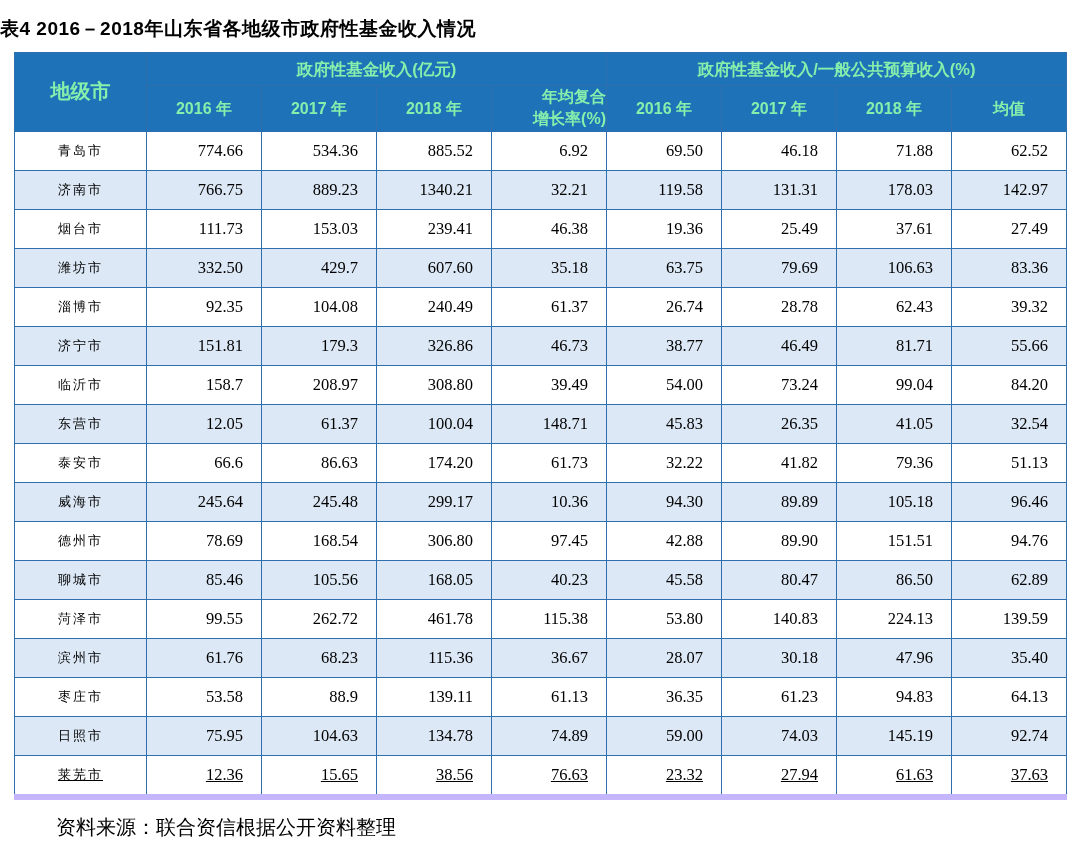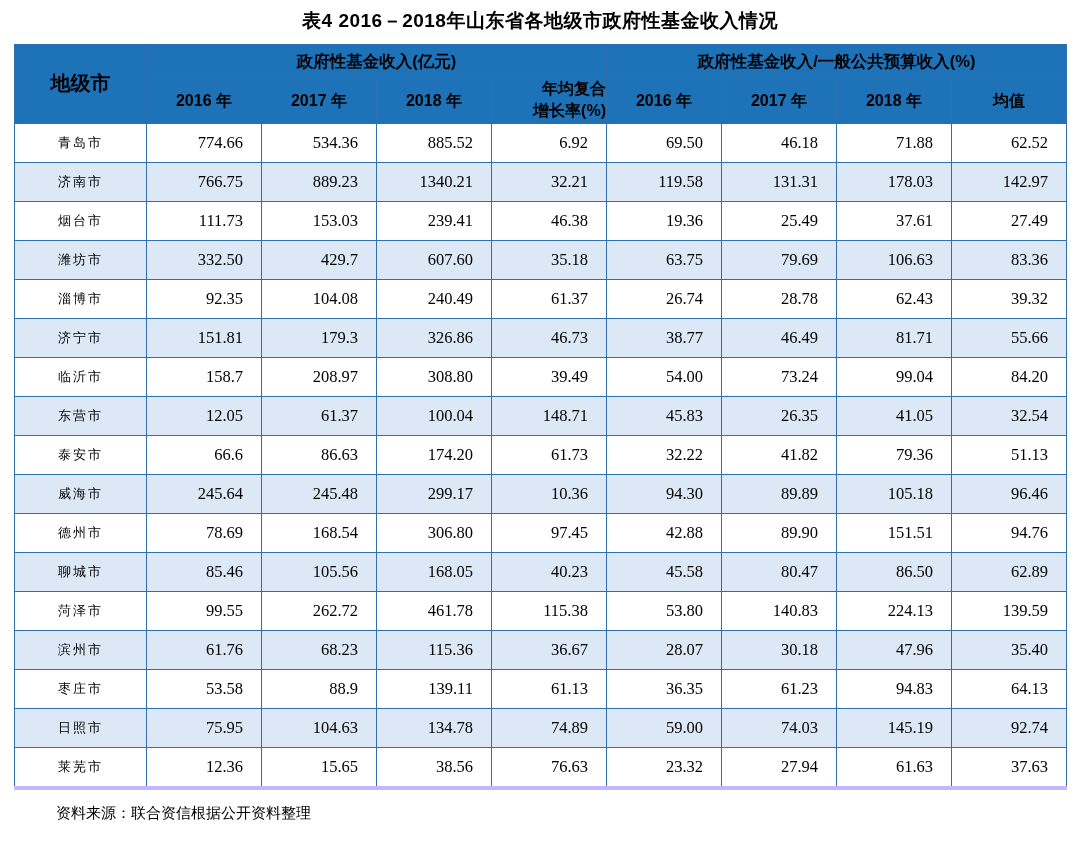--- a/index.html
+++ b/index.html
@@ -15,43 +15,43 @@
     overflow: hidden;
   }
   .page {
     width: 1080px;
     height: 853px;
     box-sizing: border-box;
     padding: 0;
     position: relative;
   }
   .table-title {
-    text-align: center;
+    text-align: left;
     font-size: 19px;
     font-weight: bold;
     letter-spacing: 0.5px;
-    padding: 8px 0 10px 0;
+    padding: 16px 0 10px 0;
     font-family: "Liberation Sans", "DejaVu Sans", sans-serif;
   }
   table.data-table {
     border-collapse: collapse;
     width: 1052px;
     margin: 0 14px;
     table-layout: fixed;
   }
   table.data-table th,
   table.data-table td {
     border: 1px solid #2f6fad;
     padding: 0;
     text-align: center;
     vertical-align: middle;
   }
   thead th {
     background: #1d72b8;
-    color: #000000;
+    color: #86efac;
     font-weight: bold;
     font-family: "Liberation Sans", "DejaVu Sans", sans-serif;
     font-size: 16px;
     line-height: 1.35;
     border: 1px solid #ffffff;
   }
   thead th.grp {
     height: 32px;
     font-size: 16.5px;
   }
@@ -82,25 +82,26 @@
     font-family: "Liberation Sans", "DejaVu Sans", sans-serif;
     font-size: 13px;
     letter-spacing: 2px;
   }
   tbody td.num {
     text-align: right;
     padding-right: 18px;
     font-size: 16.5px;
   }
   tbody tr:last-child td {
-    border-bottom: 4px solid #c4b5fd;
+    border-bottom: 6px solid #c4b5fd;
+    text-decoration: underline;
   }
   .source {
     font-family: "Liberation Sans", "DejaVu Sans", sans-serif;
-    font-size: 15px;
+    font-size: 20px;
     padding: 14px 12px 0 56px;
   }
   col.c-city { width: 132px; }
   col.c-n { width: 115px; }
 </style>
 </head>
 <body>
 
 <div class="page">
 

